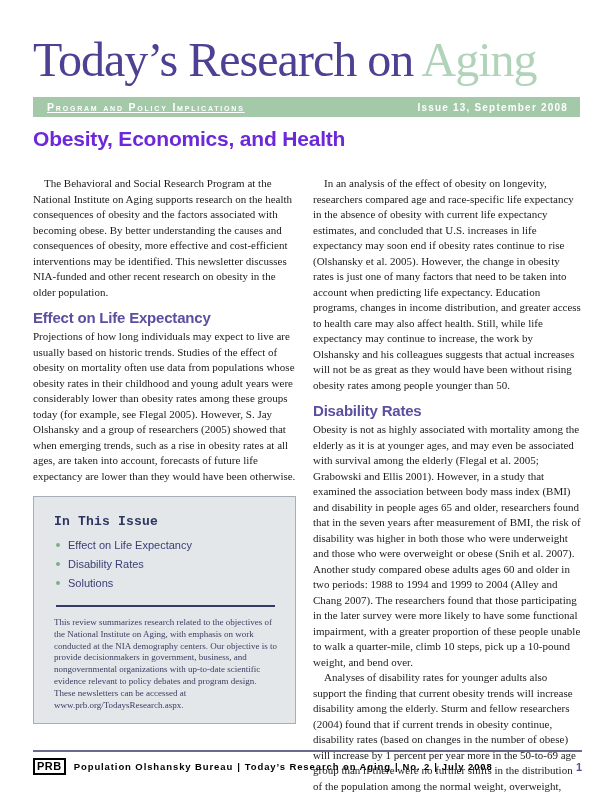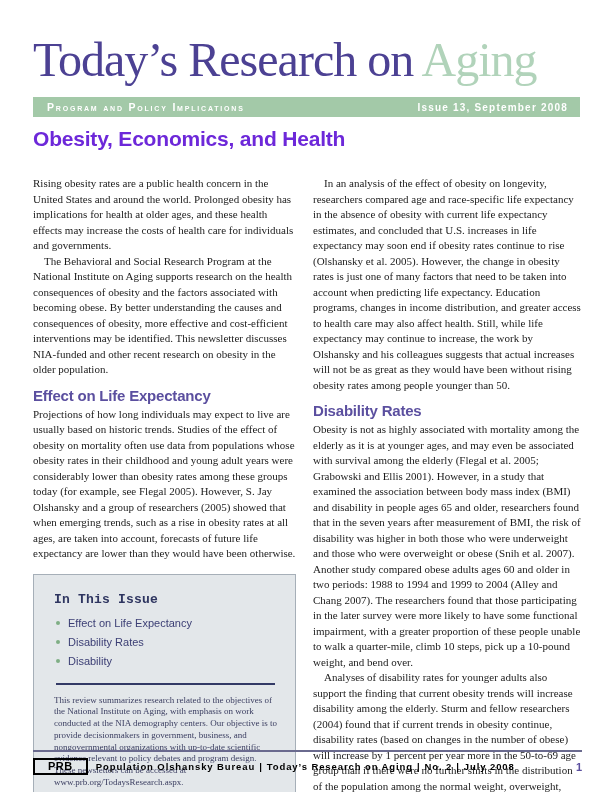--- a/index.html
+++ b/index.html
@@ -15,21 +15,21 @@
     letter-spacing:-1px;
   }
   .mh-main{color:#4c4193;}
   .mh-accent{color:#b1d3ba;}
   .band{
     position:absolute;left:33px;top:97px;width:547px;height:20px;
     background:#a3c9a8;display:flex;align-items:center;justify-content:space-between;
     box-sizing:border-box;padding:0 12px 0 14px;
     font-family:"Liberation Sans",sans-serif;color:#ffffff;
   }
-  .band-left{font-variant:small-caps;letter-spacing:1.8px;font-size:10.5px;font-weight:bold;}
+  .band-left{font-variant:small-caps;letter-spacing:1.8px;font-size:10.5px;font-weight:bold;text-decoration:underline;}
   .band-right{font-size:10px;letter-spacing:1.2px;font-weight:bold;text-align:right;}
   
   .article-title{
     position:absolute;left:33px;top:127px;margin:0;
     font-family:"Liberation Sans",sans-serif;font-weight:bold;
     font-size:21px;letter-spacing:-.2px;color:#6d28d9;
   }
   
   .columns{
     position:absolute;left:33px;top:176px;width:549px;
@@ -72,21 +72,21 @@
   }
   
   .footer{position:absolute;left:33px;top:750px;width:549px;}
   .footer-rule{height:2px;background:#6a6a8e;margin-bottom:6px;}
   .footer-row{
     display:flex;align-items:center;
     font-family:"Liberation Sans",sans-serif;font-size:9.5px;color:#000;
   }
   .prb-logo{
     font-weight:bold;font-size:11px;letter-spacing:.5px;
-    border:2px solid #000;padding:0 13px;margin-right:8px;line-height:13px;
+    border:2px solid #000;padding:0 2px;margin-right:8px;line-height:13px;
   }
   .footer-text{font-weight:bold;letter-spacing:.9px;}
   .footer-text .sep{padding:0 4px;}
   .footer-text .pub{font-weight:900;}
   .page-number{
     margin-left:auto;color:#5b4f9f;font-weight:bold;font-size:11px;
   }
 </style>
 </head>
 <body>
@@ -100,39 +100,38 @@
   <div class="band">
     <span class="band-left">Program and Policy Implications</span>
     <span class="band-right">Issue 13, September 2008</span>
   </div>
 
   <h1 class="article-title">Obesity, Economics, and Health</h1>
 
   <div class="columns">
 
     <div class="col col-left">
-      <p class="body-p">Rising obesity rates are a public health concern in the United States and around the world. Prolonged obesity has implications for health at older ages, and these health effects may increase the costs of health care for individuals and governments.</p>
       <p class="body-p indent">The Behavioral and Social Research Program at the National Institute on Aging supports research on the health consequences of obesity and the factors associated with becoming obese. By better understanding the causes and consequences of obesity, more effective and cost-efficient interventions may be identified. This newsletter discusses NIA-funded and other recent research on obesity in the older population.</p>
       <h2 class="section-heading">Effect on Life Expectancy</h2>
       <p class="body-p">Projections of how long individuals may expect to live are usually based on historic trends. Studies of the effect of obesity on mortality often use data from populations whose obesity rates in their childhood and young adult years were considerably lower than obesity rates among these groups today (for example, see Flegal 2005). However, S. Jay Olshansky and a group of researchers (2005) showed that when emerging trends, such as a rise in obesity rates at all ages, are taken into account, forecasts of future life expectancy are lower than they would have been otherwise.</p>
 
       <div class="issue-box">
         <div class="issue-title">In This Issue</div>
         <ul class="issue-list">
           <li class="issue-item">
             <span class="bullet"></span>
             <span>Effect on Life Expectancy</span>
           </li>
           <li class="issue-item">
             <span class="bullet"></span>
             <span>Disability Rates</span>
           </li>
           <li class="issue-item">
             <span class="bullet"></span>
-            <span>Disability</span>
+            <span>Solutions</span>
           </li>
         </ul>
         <div class="issue-rule"></div>
         <p class="issue-summary">This review summarizes research related to the objectives of the National Institute on Aging, with emphasis on work conducted at the NIA demography centers. Our objective is to provide decisionmakers in government, business, and nongovernmental organizations with up-to-date scientific evidence relevant to policy debates and program design. These newsletters can be accessed at www.prb.org/TodaysResearch.aspx.</p>
       </div>
     </div>
 
     <div class="col col-right">
       <p class="body-p indent">In an analysis of the effect of obesity on longevity, researchers compared age and race-specific life expectancy in the absence of obesity with current life expectancy estimates, and concluded that U.S. increases in life expectancy may soon end if obesity rates continue to rise (Olshansky et al. 2005). However, the change in obesity rates is just one of many factors that need to be taken into account when predicting life expectancy. Education programs, changes in income distribution, and greater access to health care may also affect health. Still, while life expectancy may continue to increase, the work by Olshansky and his colleagues suggests that actual increases will not be as great as they would have been without rising obesity rates among people younger than 50.</p>
       <h2 class="section-heading">Disability Rates</h2>

